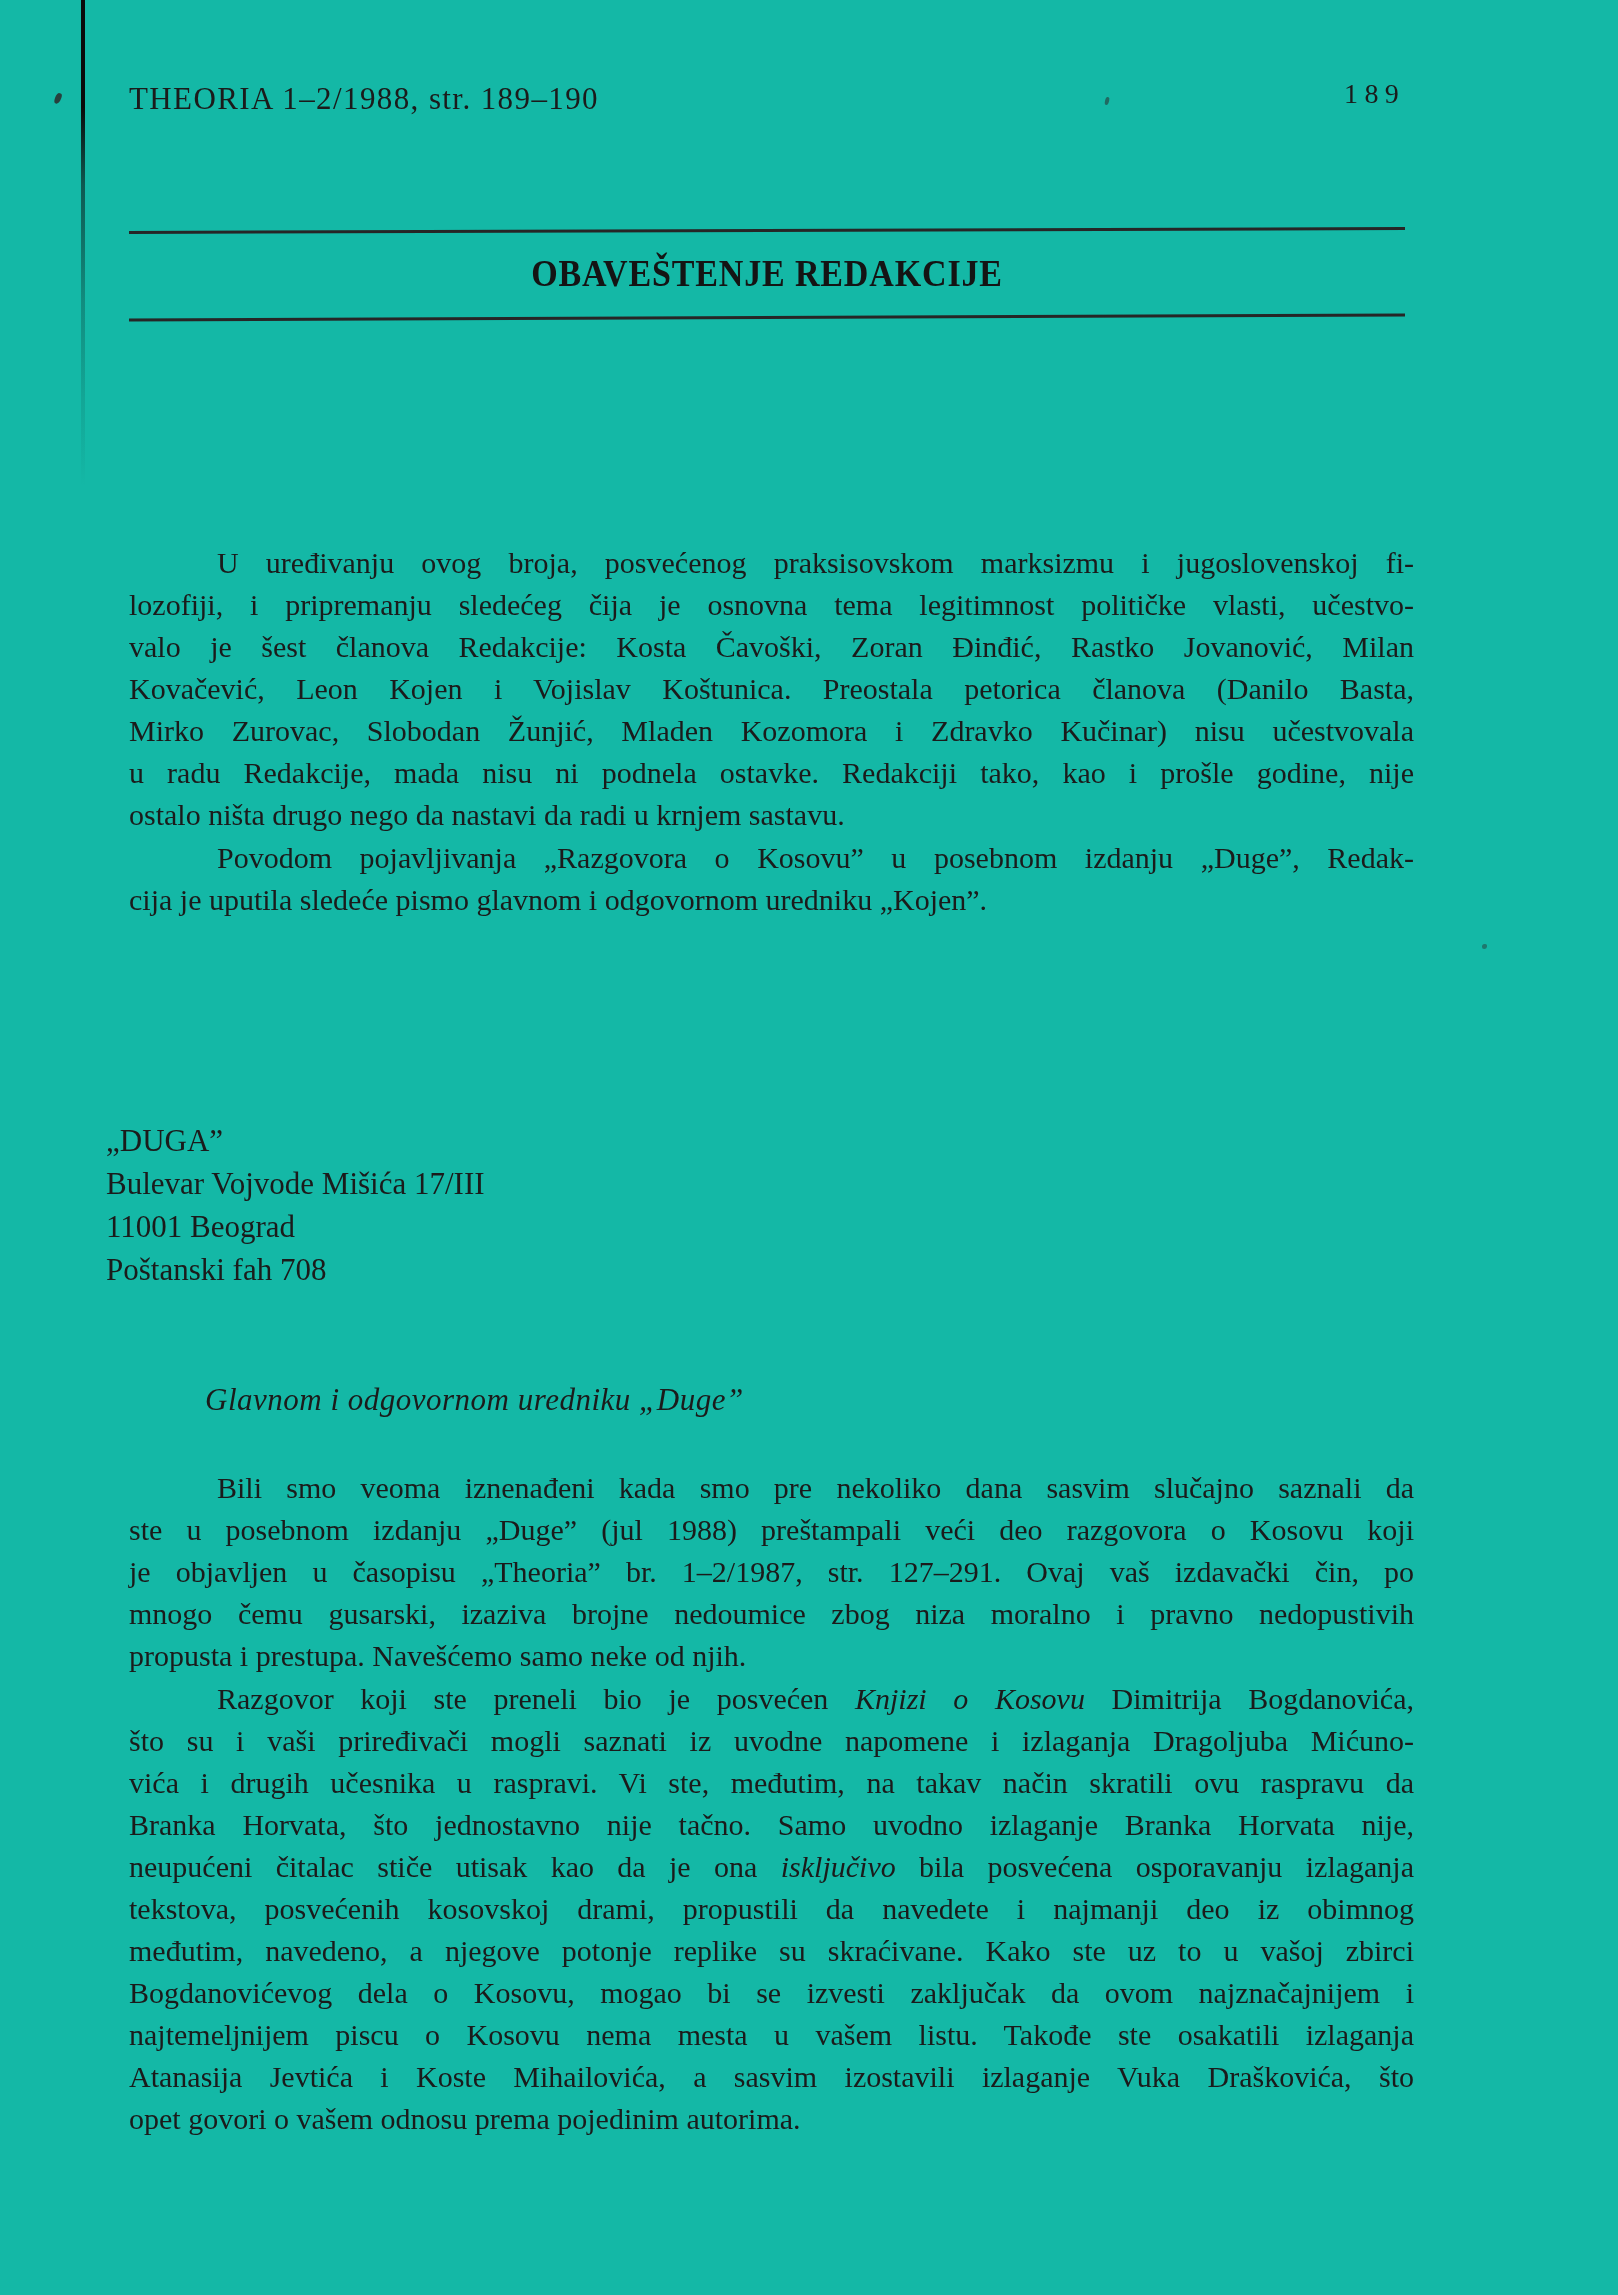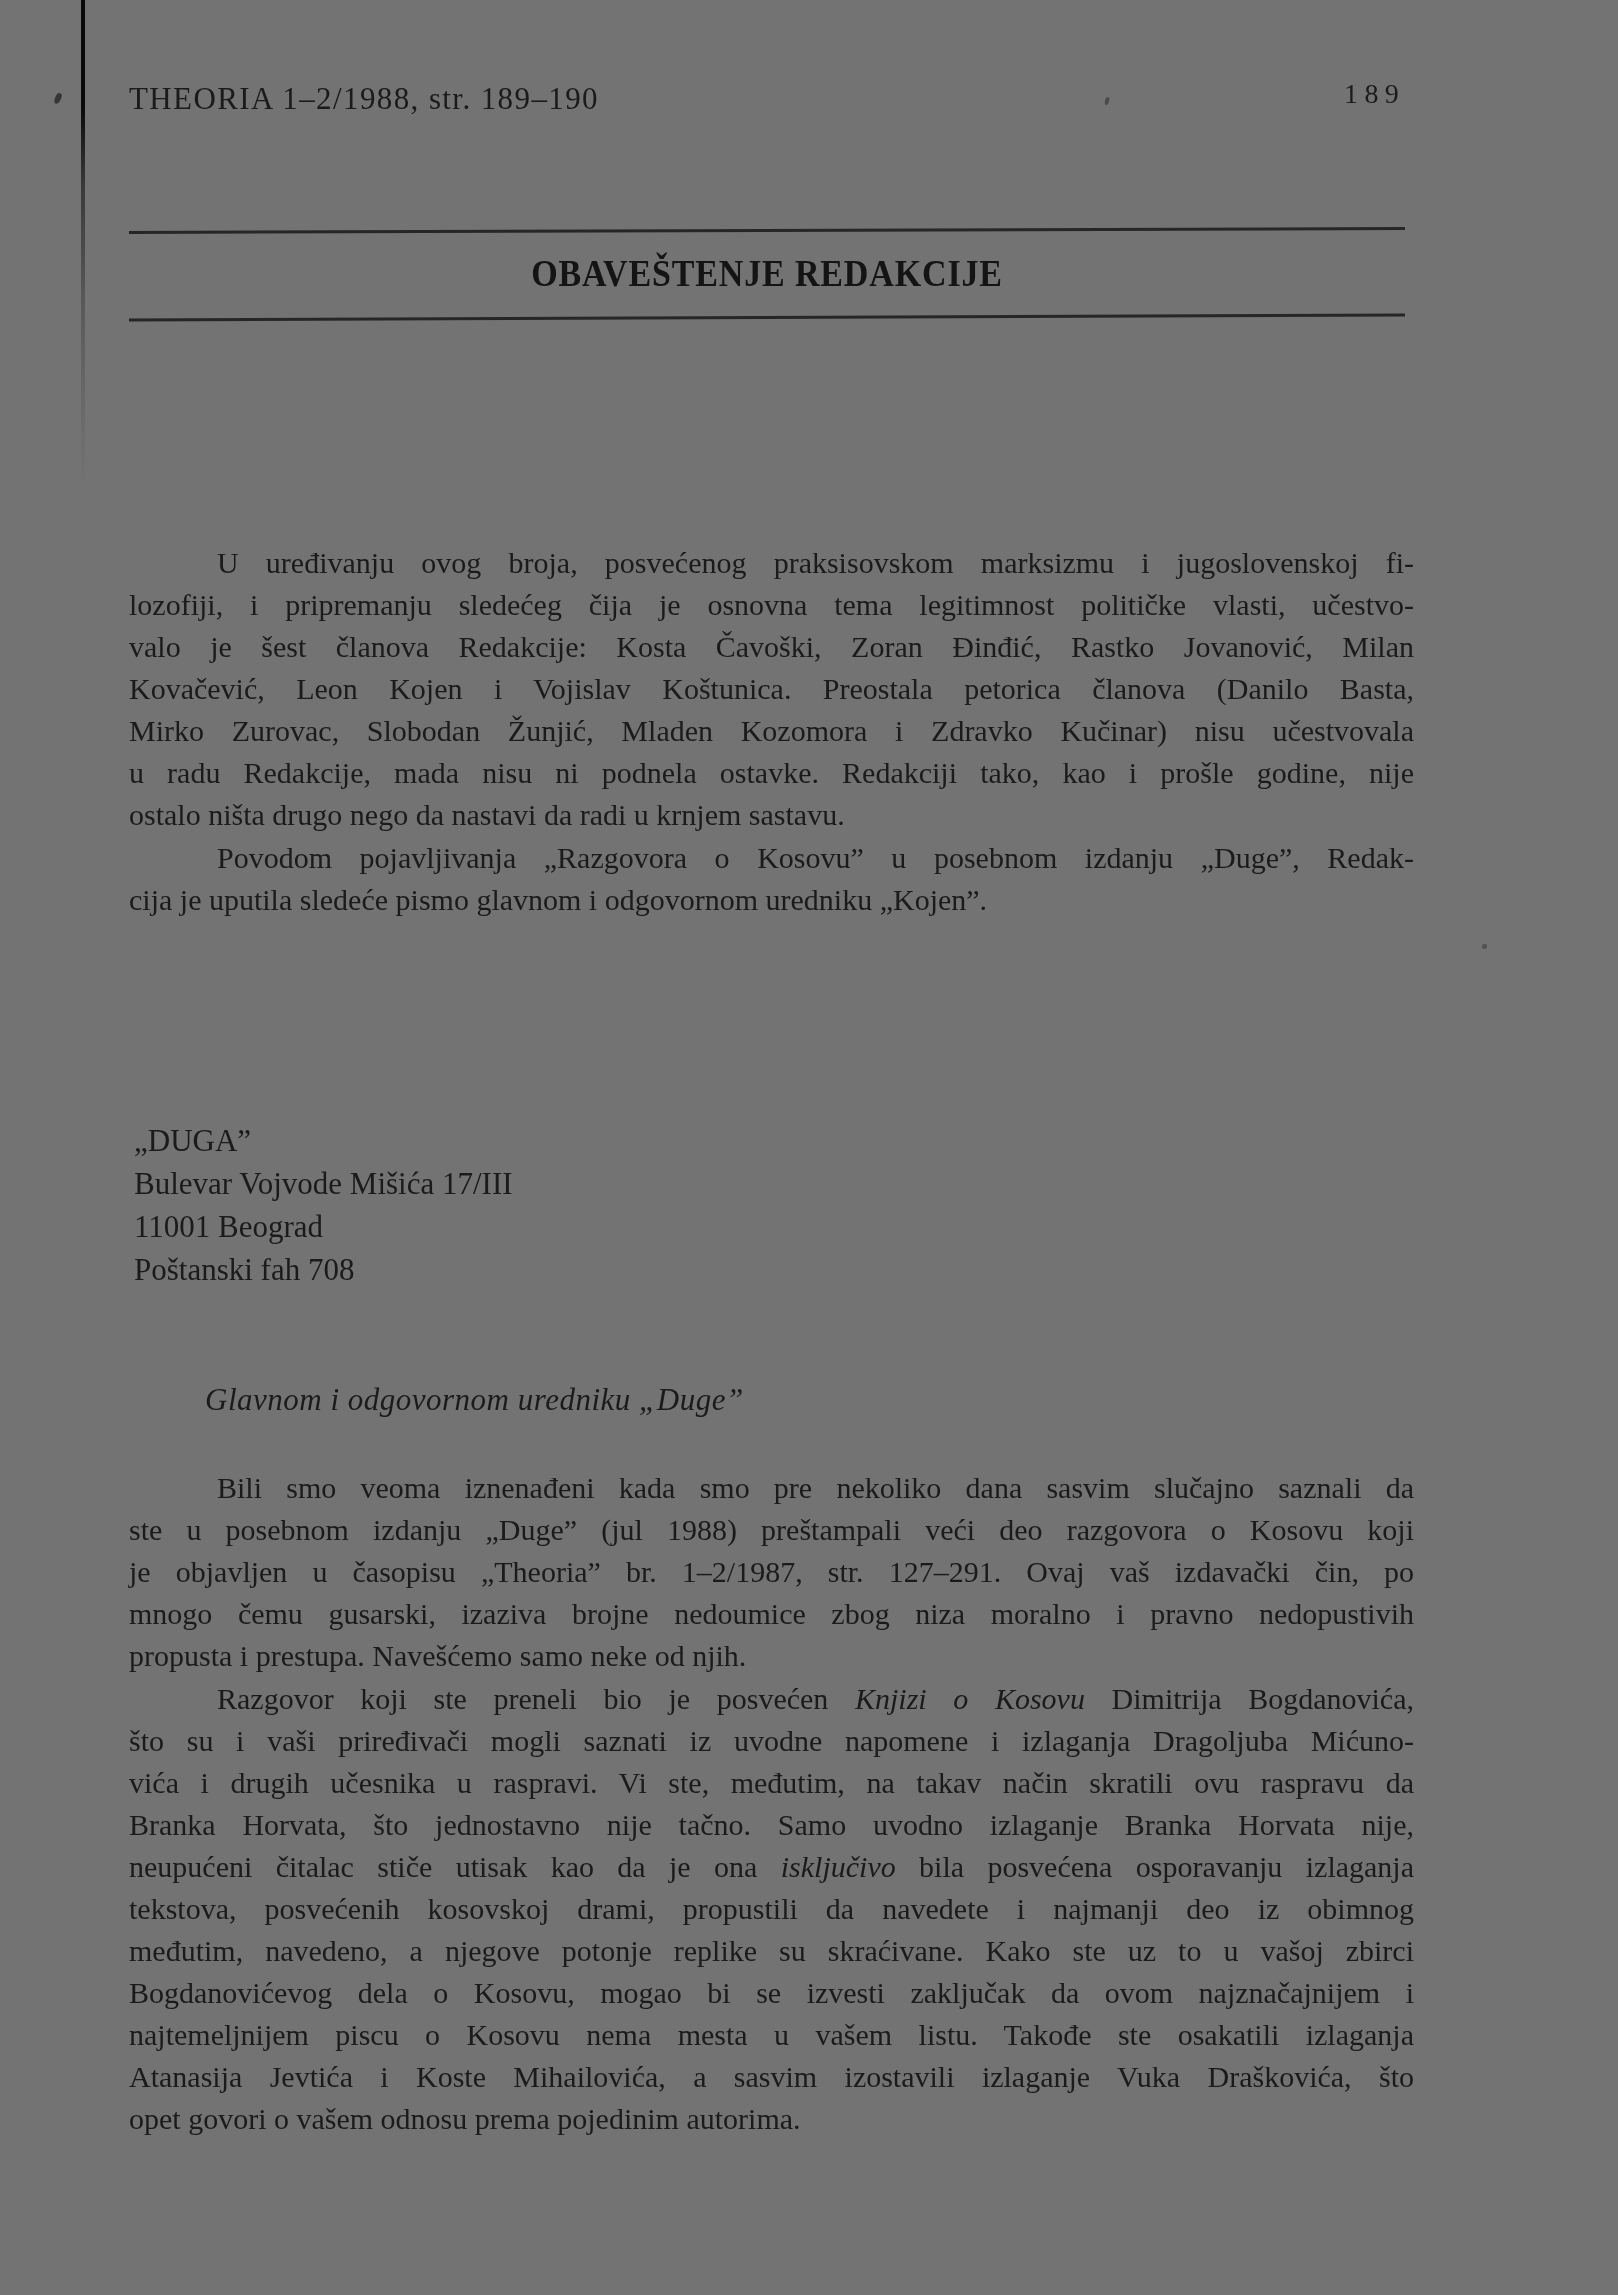--- a/index.html
+++ b/index.html
@@ -1,20 +1,20 @@
 <!DOCTYPE html>
 <html style="font-size:14.7px"><head>
 <meta charset="utf-8">
 <style>
   html, body { margin: 0; padding: 0; background: #ffffff; }
   .page {
     position: relative;
     width: 1619px;
     height: 2296px;
-    background: #737373;
+    background: #14b8a6;
     overflow: hidden;
     color: #1b1b1b;
     font-family: "Liberation Serif", "DejaVu Serif", serif;
   }
 
   
   .scan-vline {
     position: absolute;
     left: 81px; top: 0;
     width: 3.7px; height: 487px;
@@ -74,21 +74,21 @@
   .para { line-height: 42px; }
   .para + .para { margin-top: 1px; }
   .para .tline { text-align: justify; text-align-last: justify; }
   .para .tline-last { text-align-last: left; }
   .indent-first .tline:first-child { text-indent: 88px; }
   em { font-style: italic; }
 
   
   .address {
     position: absolute;
-    left: 134px; top: 1119px;
+    left: 106px; top: 1119px;
     font-size: 31px;
     line-height: 43px;
   }
   .address .tline { text-align: left; }
 
   
   .salutation {
     position: absolute;
     left: 205px; top: 1382px;
     font-size: 31px;

